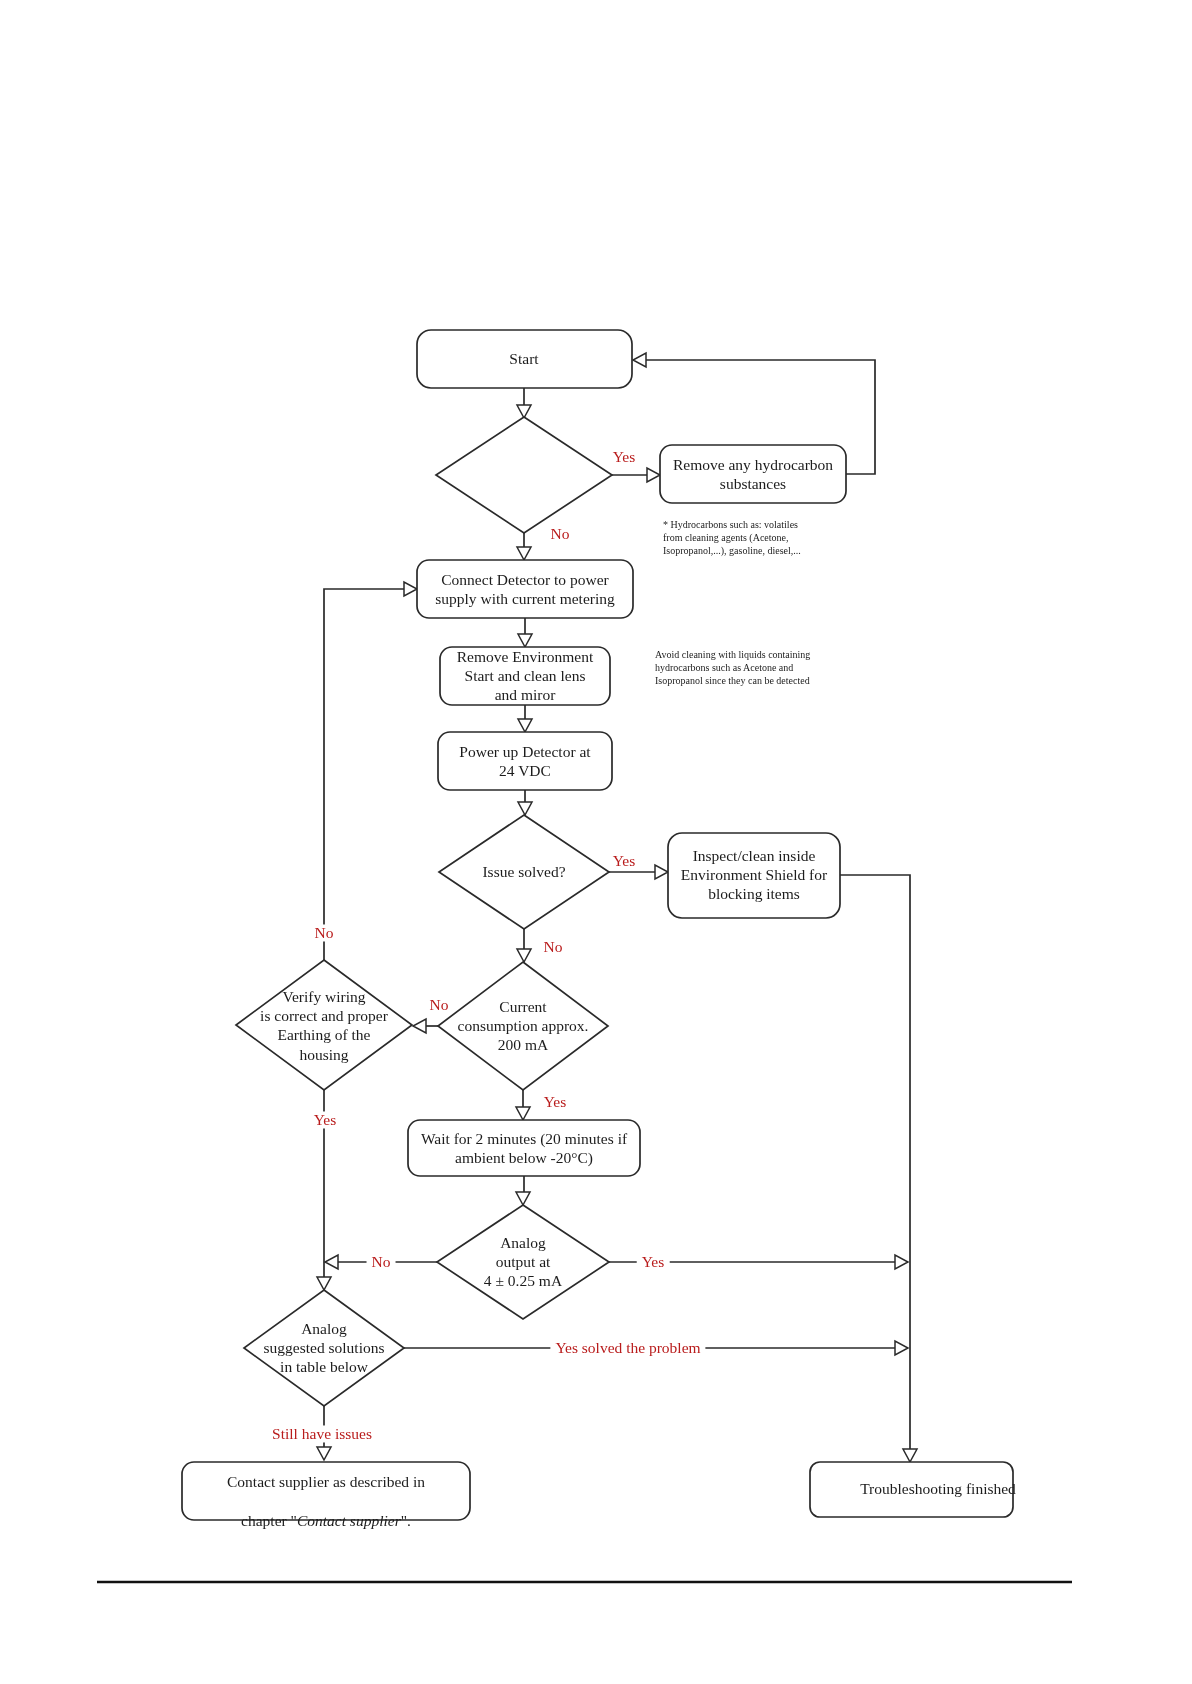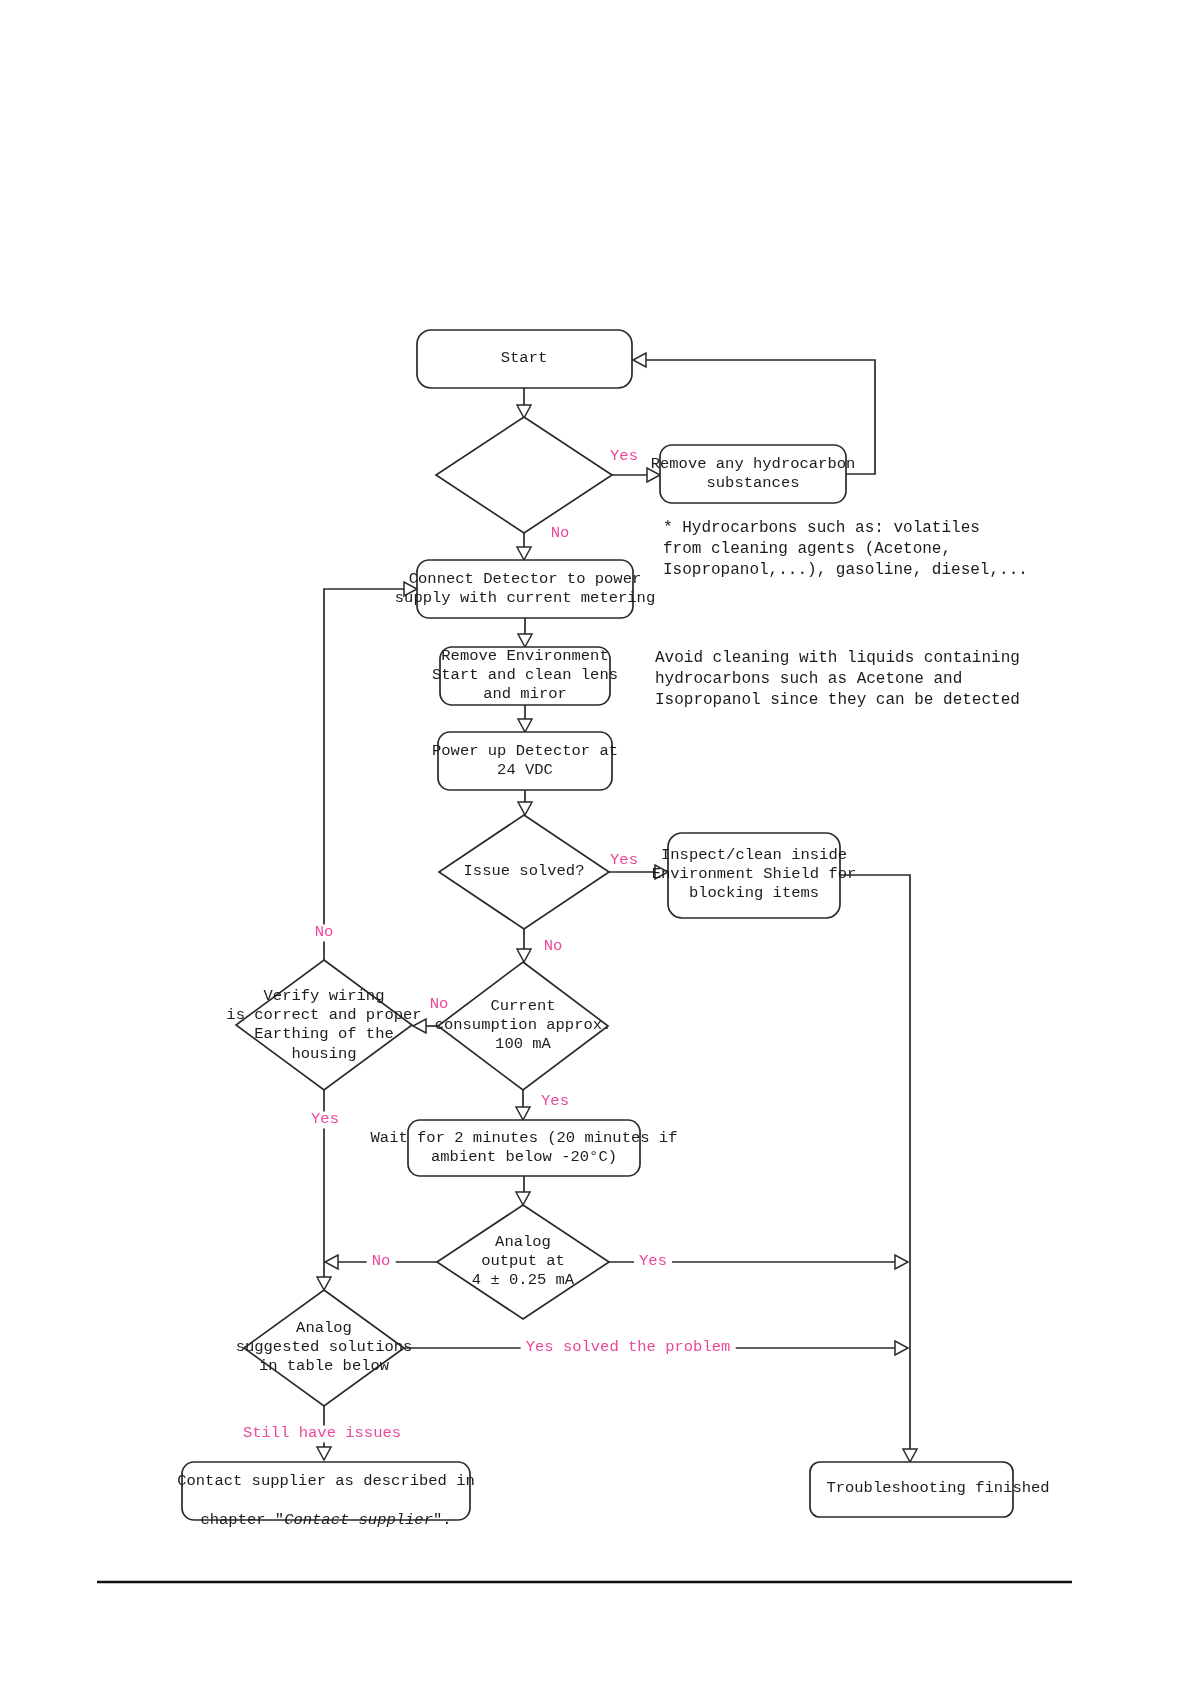--- a/index.html
+++ b/index.html
@@ -1,45 +1,45 @@
 <!DOCTYPE html>
 <html><head>
 <meta charset="utf-8">
 <style>
   html,body{margin:0;padding:0;background:#ffffff;}
   .page{
     position:relative;
     width:1192px;height:1684px;
     background:#ffffff;
-    font-family:Liberation Mono, monospace;
+    font-family:Liberation Serif, serif;
     color:#1c1c1c;
     overflow:hidden;
   }
   svg.wire{position:absolute;left:0;top:0;width:1192px;height:1684px;}
   .node-label{
     position:absolute;
     transform:translate(-50%,-50%);
     text-align:center;
     white-space:pre-line;
     font-size:15.5px;
     line-height:1.24;
     color:#1c1c1c;
   }
   .edge-label{
     position:absolute;
     transform:translate(-50%,-50%);
     font-size:15.5px;
     line-height:1.1;
-    color:#ec4899;
+    color:#b91c1c;
     white-space:nowrap;
   }
   .on-line{background:#ffffff;padding:0 5px;}
   .note{
     position:absolute;
-    font-size:16px;
+    font-size:10px;
     line-height:1.31;
     white-space:pre-line;
     color:#1c1c1c;
   }
   .italic{font-style:italic;}
 </style>
 </head>
 <body>
 
 <div class="page">
@@ -123,21 +123,21 @@
 Start and clean lens
 and miror</div>
   <div class="node-label" style="left:525px;top:761px">Power up Detector at
 24 VDC</div>
   <div class="node-label" style="left:524px;top:872px">Issue solved?</div>
   <div class="node-label" style="left:754px;top:875px">Inspect/clean inside
 Environment Shield for
 blocking items</div>
   <div class="node-label" style="left:523px;top:1026px">Current
 consumption approx.
-100 mA</div>
+200 mA</div>
   <div class="node-label" style="left:324px;top:1025px">Verify wiring
 is correct and proper
 Earthing of the
 housing</div>
   <div class="node-label" style="left:524px;top:1148px">Wait for 2 minutes (20 minutes if
 ambient below -20°C)</div>
   <div class="node-label" style="left:523px;top:1262px">Analog
 output at
 4 ± 0.25 mA</div>
   <div class="node-label" style="left:324px;top:1348px">Analog

